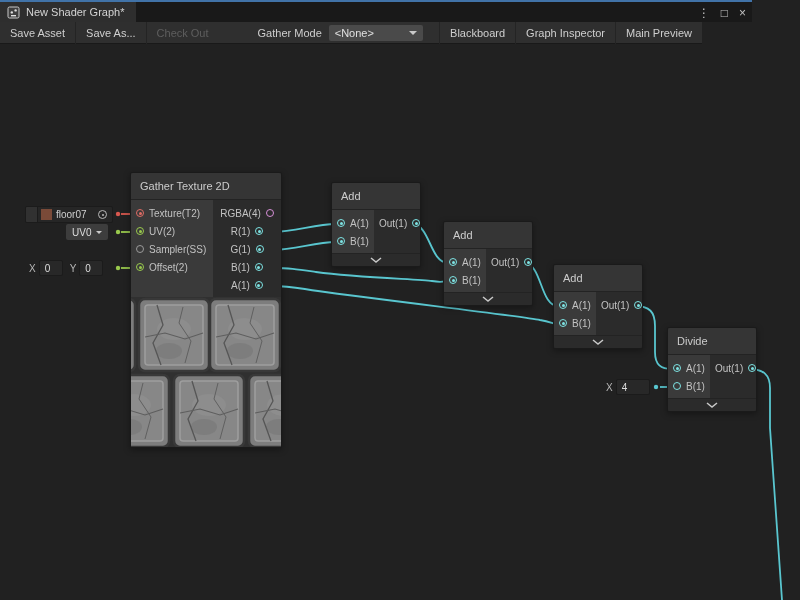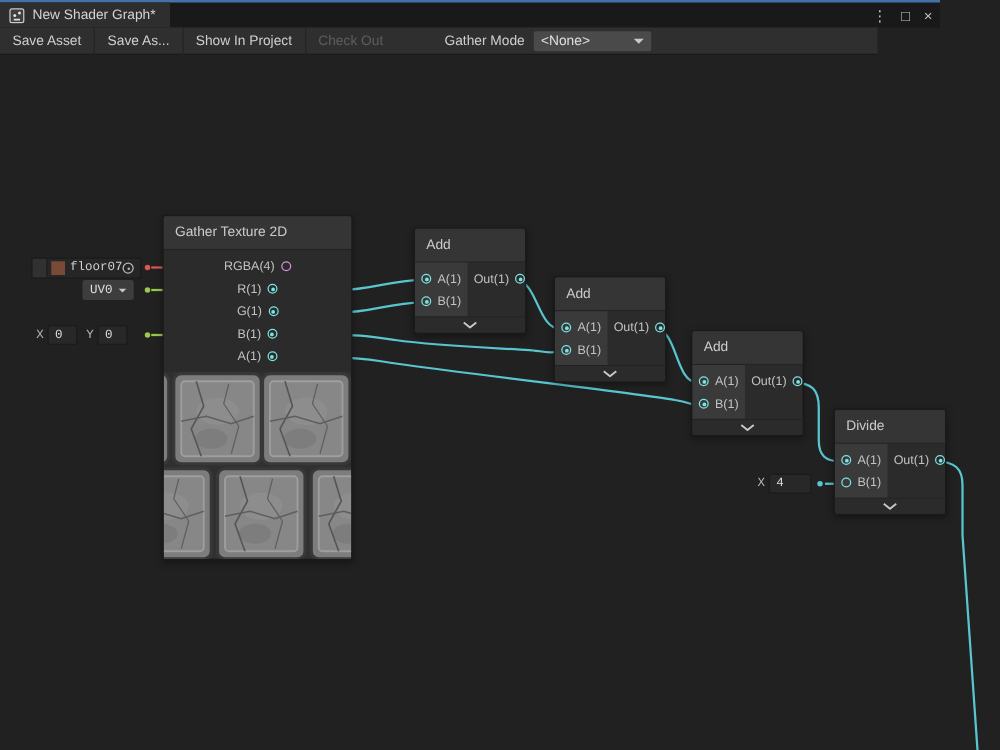--- a/index.html
+++ b/index.html
@@ -51,21 +51,21 @@
                            background:var(--c,#7de3e3); border-radius:50%; }
   .c-cyan  { --c:#7de3e3; } .c-green { --c:#99c94d; } .c-red { --c:#e06c65; }
   .c-pink  { --c:#d78fd8; } .c-gray  { --c:#9a9a9a; }
   .collapse { height:13px; border-top:1px solid #232323; display:flex;
               align-items:center; justify-content:center; background:#2b2b2b;
               border-radius:0 0 2px 2px; }
   .preview { width:150px; height:150px; overflow:hidden; }
 
   
   .widget { position:absolute; display:flex; align-items:center; gap:3px;
-            font-size:10px; color:#cfcfcf; z-index:2;font-family:Liberation Mono, monospace; }
+            font-size:10px; color:#cfcfcf; z-index:2; }
   .field { background:#282828; border:1px solid #1b1b1b; border-radius:2px;
            height:16px; display:flex; align-items:center; padding:0 5px; color:#dedede; }
   .obj-field { width:88px; height:17px; background:#262626; border:1px solid #1b1b1b;
                border-radius:2px; display:flex; align-items:center; overflow:hidden; }
   .obj-stub { width:12px; align-self:stretch; background:#313131;
               border-right:1px solid #1b1b1b; flex:none; }
   .swatch { width:11px; height:11px; background:#7a4a38; margin:0 4px 0 3px; flex:none; }
   .picker { width:9px; height:9px; border:1px solid #b9b9b9; border-radius:50%;
             margin:0 5px 0 auto; position:relative; flex:none; }
   .picker::after { content:""; position:absolute; inset:2.5px; background:#b9b9b9;
@@ -100,20 +100,38 @@
     </g>
     <circle cx="118" cy="214" r="2.2" fill="#d9584f"></circle>
     <circle cx="118" cy="232" r="2.2" fill="#99c94d"></circle>
     <circle cx="118" cy="268" r="2.2" fill="#99c94d"></circle>
     <circle cx="656" cy="387" r="2.2" fill="#59c6cf"></circle>
   </svg>
 
   <div class="node" style="left:130px; top:172px; width:152px;">
     <div class="node-header">Gather Texture 2D</div>
     <div class="node-body">
+      <div class="in-col" style="width:82px;">
+        <div class="prow">
+          <span class="port c-red connected"></span>
+          <span>Texture(T2)</span>
+        </div>
+        <div class="prow">
+          <span class="port c-green connected"></span>
+          <span>UV(2)</span>
+        </div>
+        <div class="prow">
+          <span class="port c-gray"></span>
+          <span>Sampler(SS)</span>
+        </div>
+        <div class="prow">
+          <span class="port c-green connected"></span>
+          <span>Offset(2)</span>
+        </div>
+      </div>
       <div class="out-col">
         <div class="prow out">
           <span>RGBA(4)</span>
           <span class="port c-pink"></span>
         </div>
         <div class="prow out">
           <span>R(1)</span>
           <span class="port c-cyan connected"></span>
         </div>
         <div class="prow out">
@@ -303,22 +321,26 @@
     <div class="win-controls">
       <span>⋮</span>
       <span>□</span>
       <span>×</span>
     </div>
   </div>
 
   <div id="toolbar">
     <span class="tbtn">Save Asset</span>
     <span class="tbtn">Save As...</span>
-    <span class="tbtn">Show In Project</span>
     <span class="tbtn disabled no-sep">Check Out</span>
     <span class="cm-label">Gather Mode</span>
     <span class="dropdown">
       <span>&lt;None&gt;</span>
       <span class="dd-arrow"></span>
     </span>
+    <span class="right-group">
+      <span class="tbtn">Blackboard</span>
+      <span class="tbtn">Graph Inspector</span>
+      <span class="tbtn">Main Preview</span>
+    </span>
   </div>
 
 </div>
 
 </body></html>

